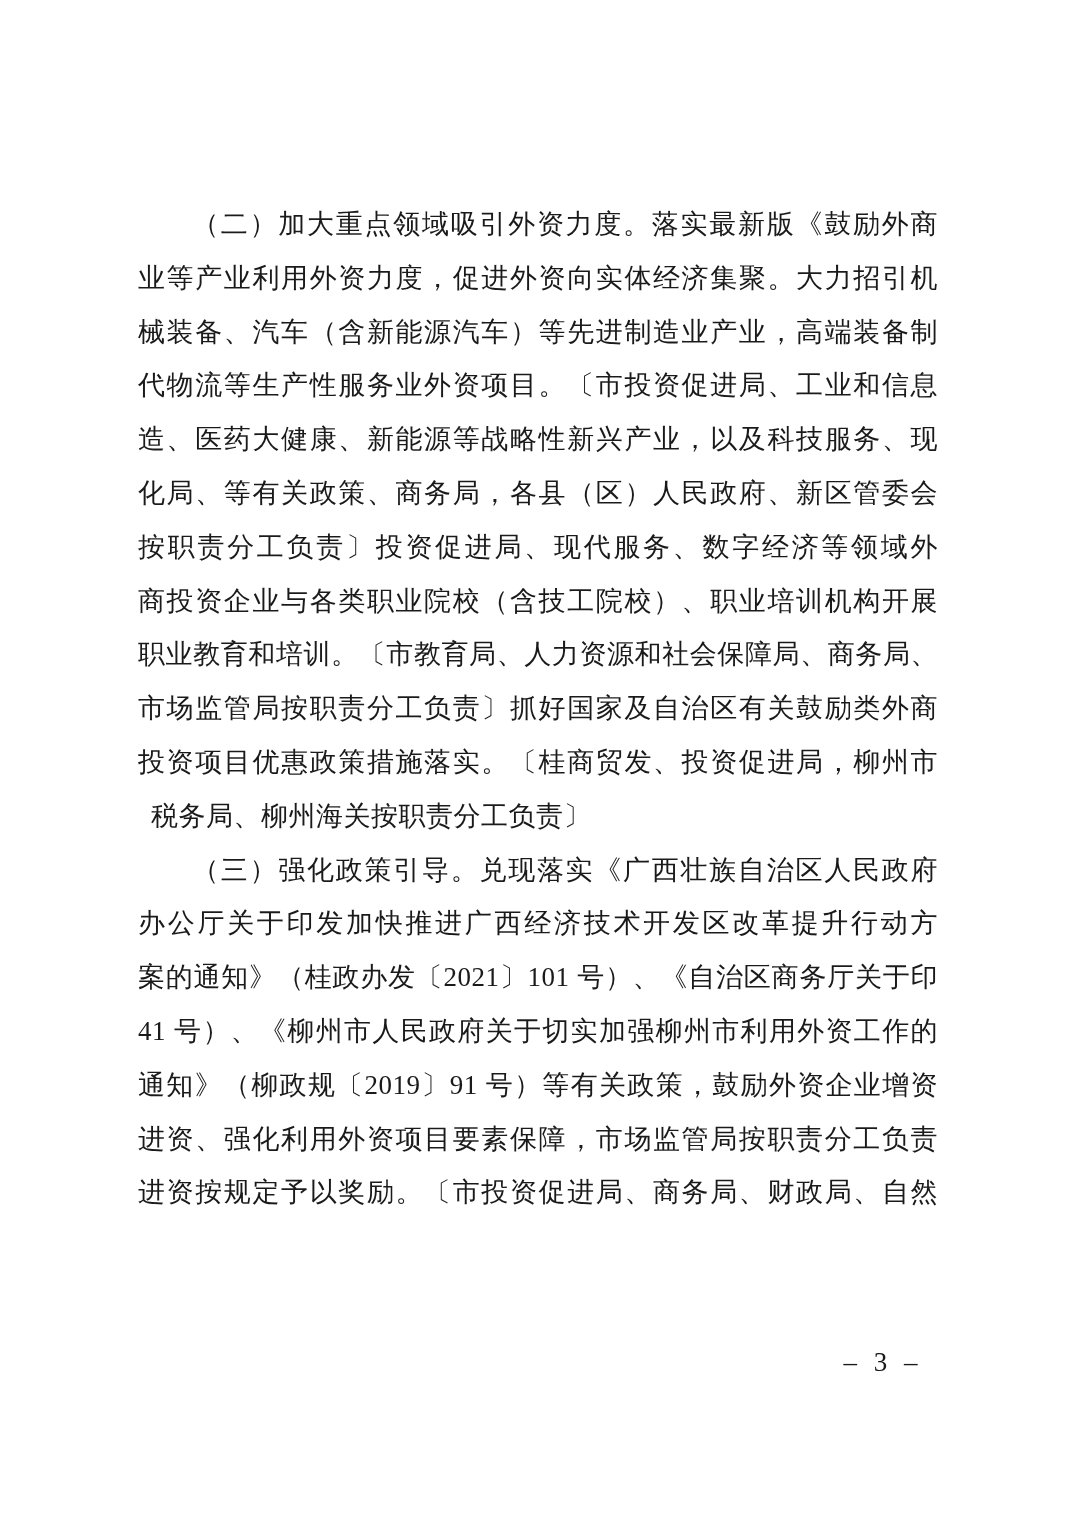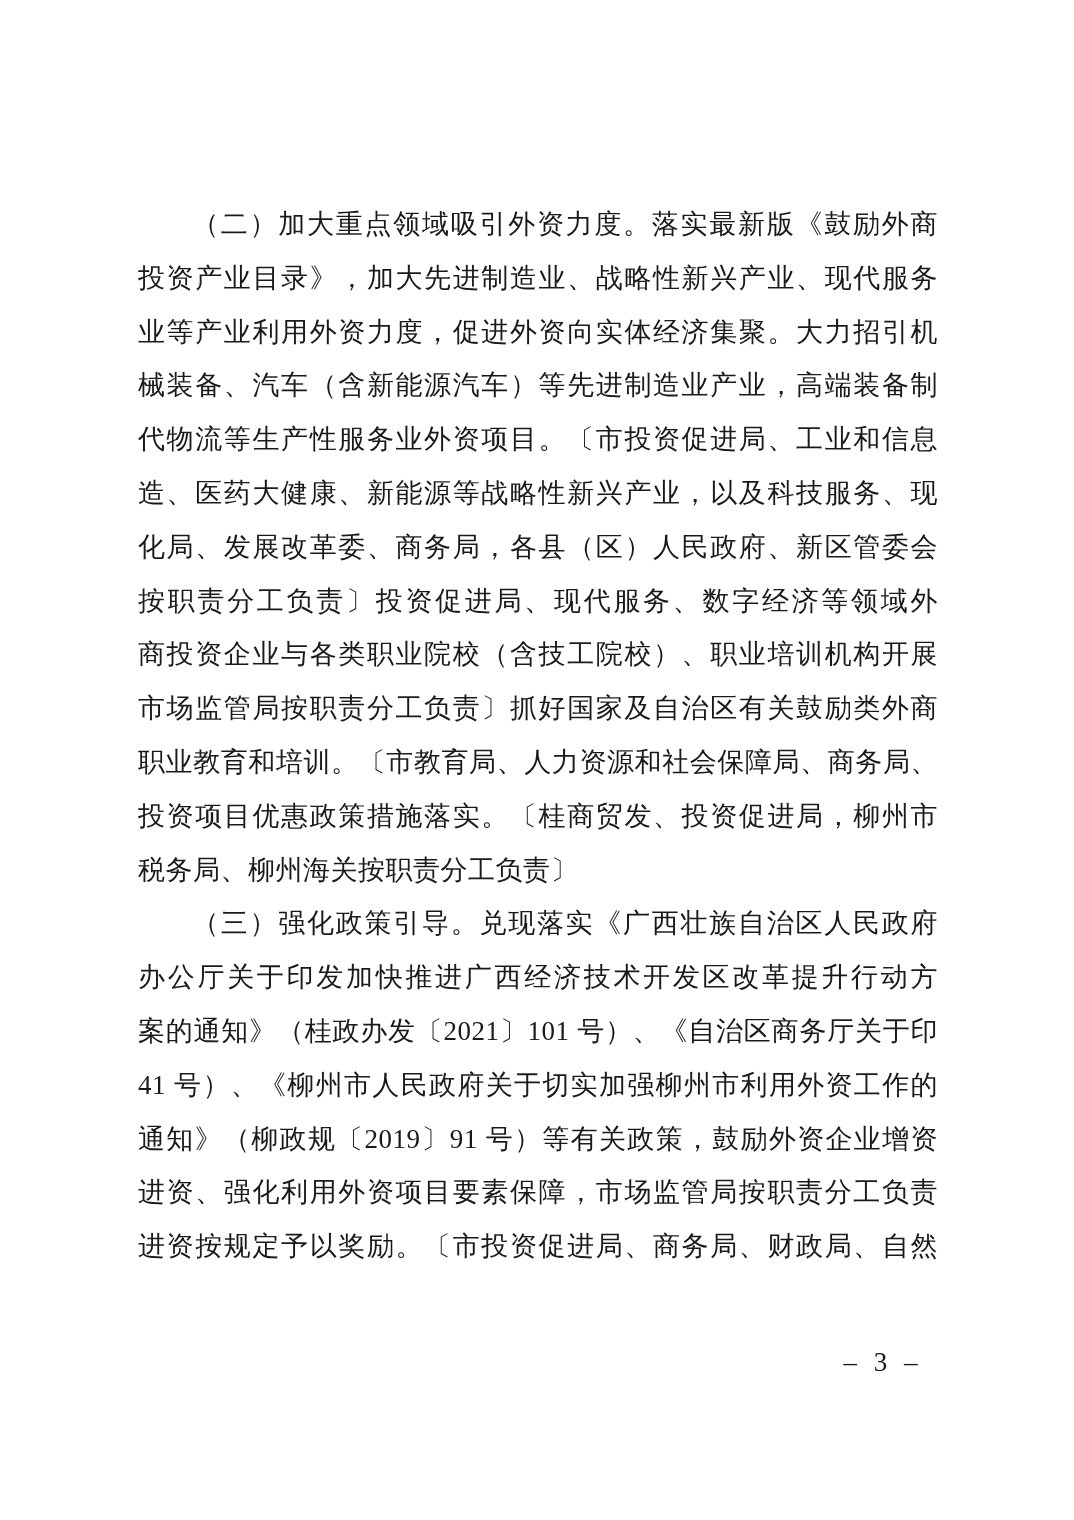--- a/index.html
+++ b/index.html
@@ -37,20 +37,21 @@
     text-justify: inter-character;
     overflow: hidden;
     white-space: normal;
   }
   .line.first {
     text-indent: 2em;
   }
   .line.short {
     text-align: left;
     text-align-last: left;
+    margin-left: 13px;
   }
   .page-number {
     position: absolute;
     left: 843px;
     top: 1342px;
     width: 80px;
     height: 40px;
     line-height: 40px;
     font-size: 27px;
     letter-spacing: 5px;
@@ -60,30 +61,29 @@
 </style>
 </head>
 <body>
 
 <div class="page">
 
   <div class="textblock">
 
     <div class="paragraph">
       <div class="line first">（二）加大重点领域吸引外资力度。落实最新版《鼓励外商</div>
-      <div class="line">投资产业目录》，加大先进制造业、战略性新兴产业、现代服务</div>
       <div class="line">业等产业利用外资力度，促进外资向实体经济集聚。大力招引机</div>
       <div class="line">械装备、汽车（含新能源汽车）等先进制造业产业，高端装备制</div>
       <div class="line">代物流等生产性服务业外资项目。〔市投资促进局、工业和信息</div>
       <div class="line">造、医药大健康、新能源等战略性新兴产业，以及科技服务、现</div>
-      <div class="line">化局、发展改革委、商务局，各县（区）人民政府、新区管委会</div>
+      <div class="line">化局、等有关政策、商务局，各县（区）人民政府、新区管委会</div>
       <div class="line">按职责分工负责〕投资促进局、现代服务、数字经济等领域外</div>
       <div class="line">商投资企业与各类职业院校（含技工院校）、职业培训机构开展</div>
+      <div class="line">职业教育和培训。〔市教育局、人力资源和社会保障局、商务局、</div>
       <div class="line">市场监管局按职责分工负责〕抓好国家及自治区有关鼓励类外商</div>
-      <div class="line">职业教育和培训。〔市教育局、人力资源和社会保障局、商务局、</div>
       <div class="line">投资项目优惠政策措施落实。〔桂商贸发、投资促进局，柳州市</div>
       <div class="line short">税务局、柳州海关按职责分工负责〕</div>
     </div>
 
     <div class="paragraph">
       <div class="line first">（三）强化政策引导。兑现落实《广西壮族自治区人民政府</div>
       <div class="line">办公厅关于印发加快推进广西经济技术开发区改革提升行动方</div>
       <div class="line">案的通知》（桂政办发〔2021〕101 号）、《自治区商务厅关于印</div>
       <div class="line">41 号）、《柳州市人民政府关于切实加强柳州市利用外资工作的</div>
       <div class="line">通知》（柳政规〔2019〕91 号）等有关政策，鼓励外资企业增资</div>

